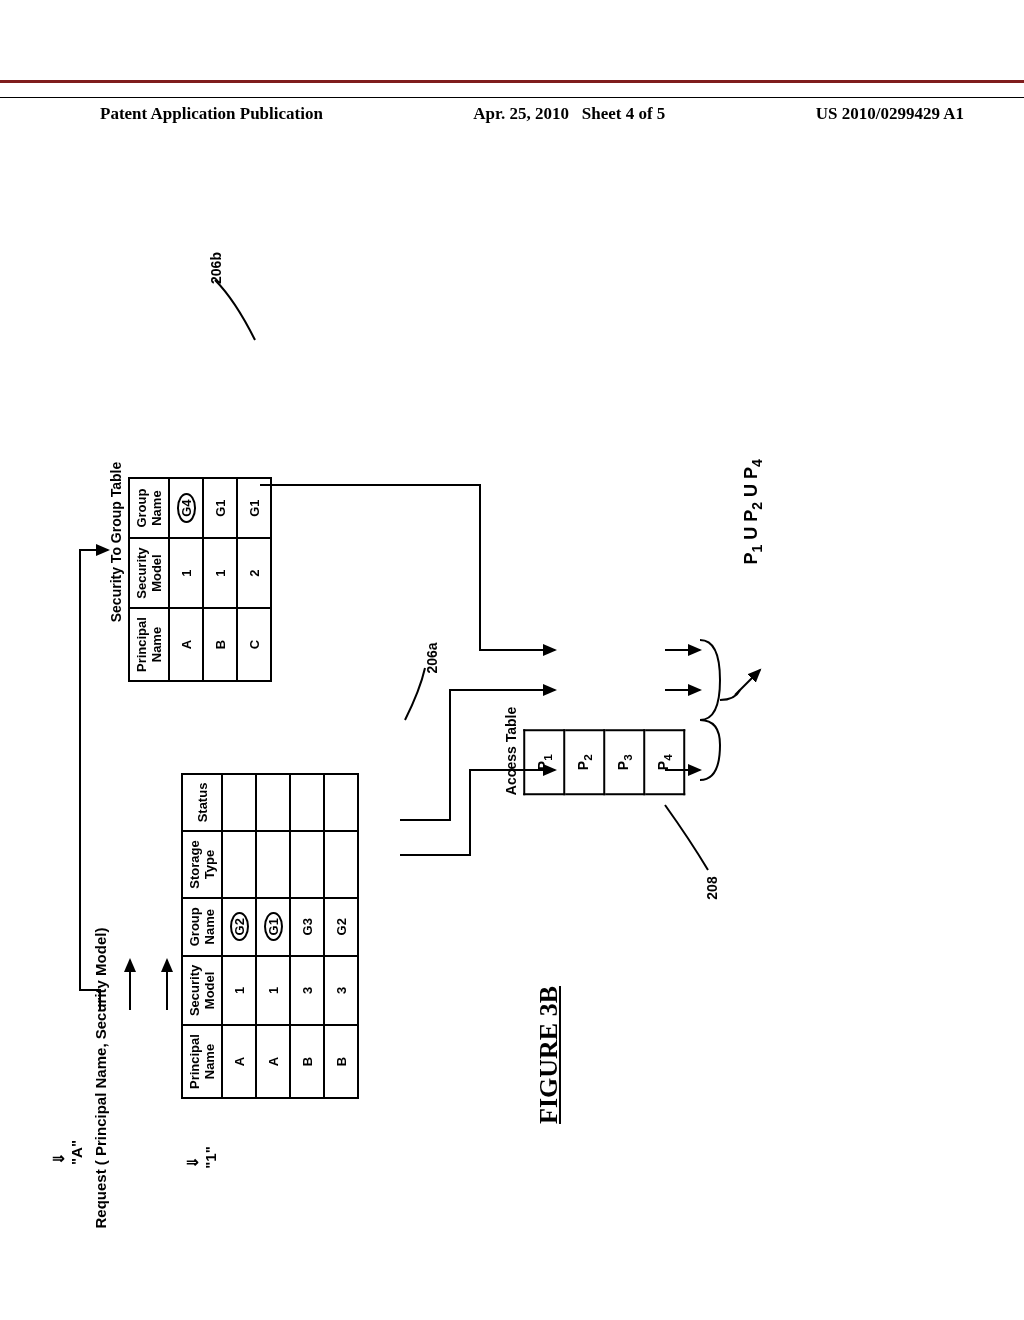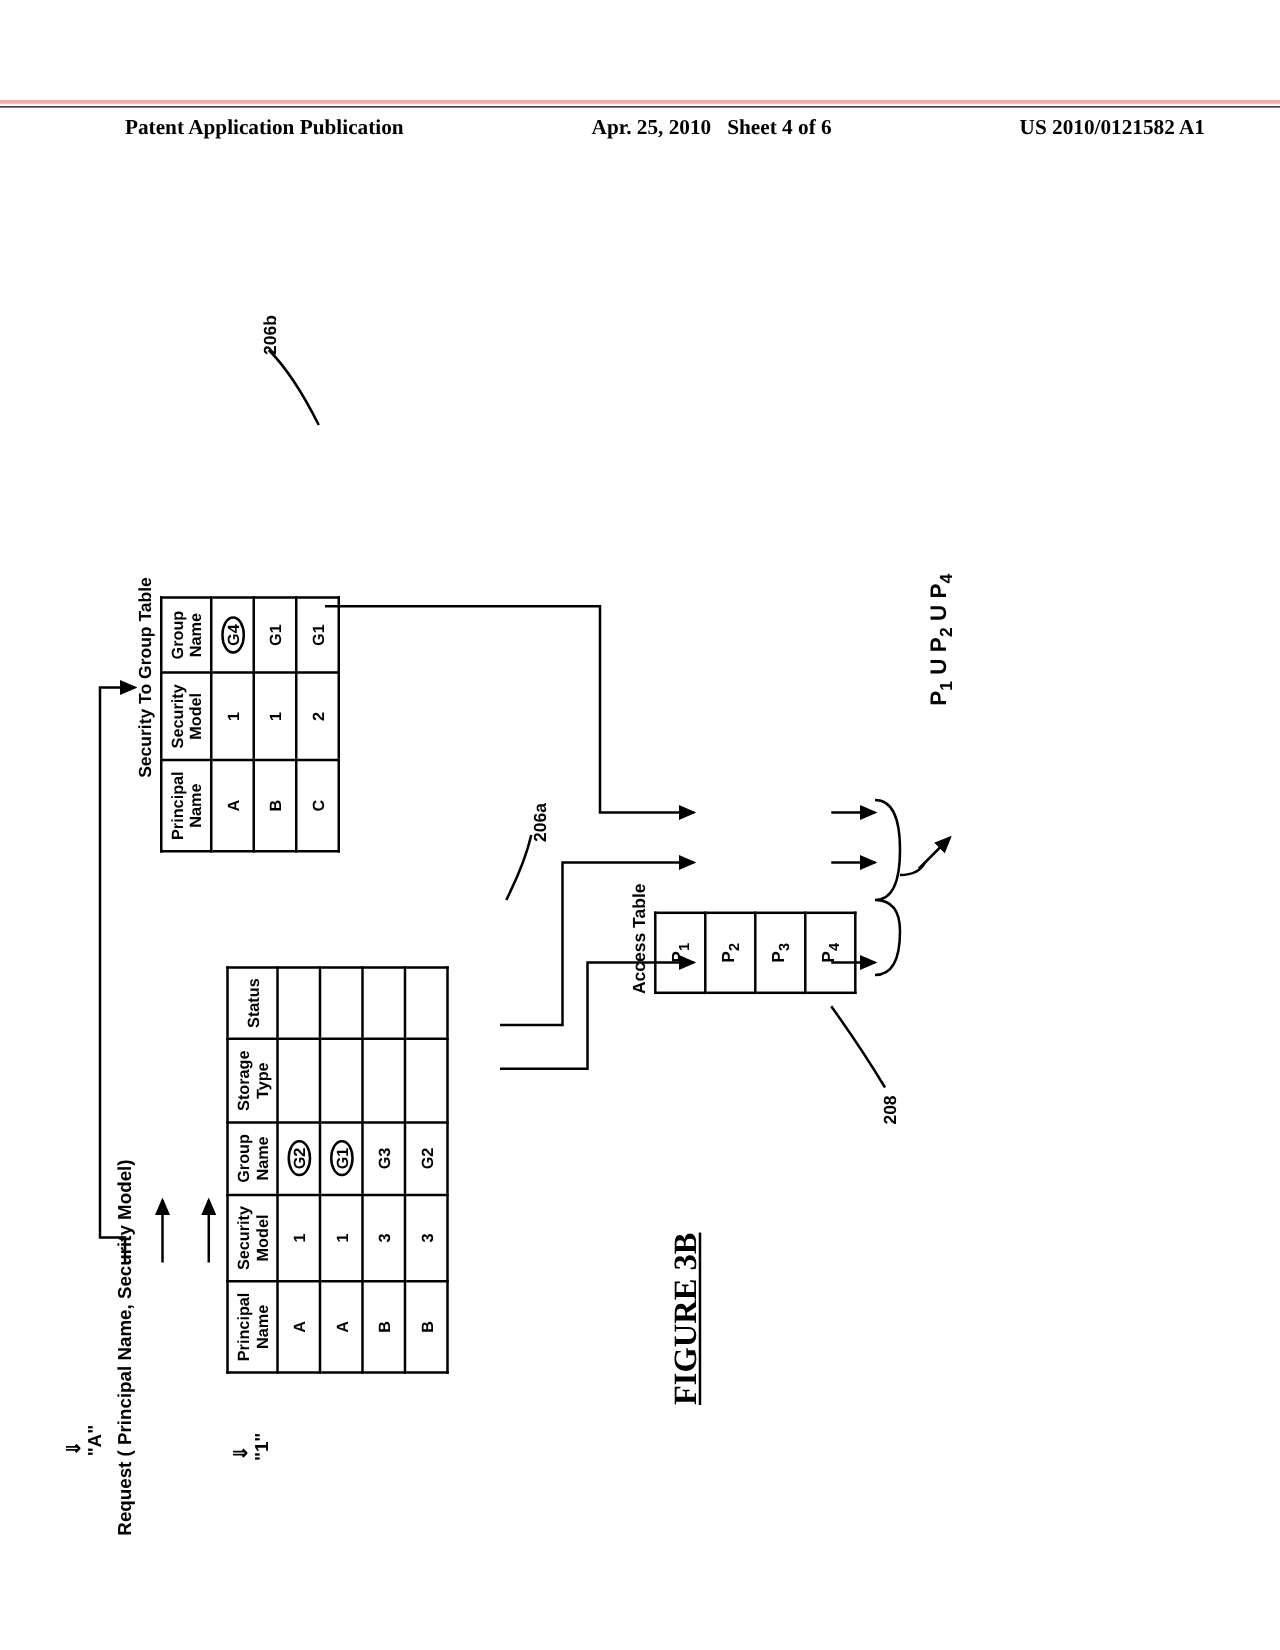--- a/index.html
+++ b/index.html
@@ -8,22 +8,22 @@
     height: 1320px;
     background: #fff;
     font-family: "Times New Roman", serif;
     position: relative;
   }
   .header {
     position: absolute;
     top: 80px;
     left: 0;
     width: 100%;
-    border-top: 3px solid #fca5a5;
-    padding-top: 2px;
+    border-top: 3px solid #7f1d1d;
+    padding-top: 14px;
     text-align: right;
   }
   .header-line {
     border-top: 1px solid #000;
     display: flex;
     justify-content: space-between;
     font-size: 17px;
     font-weight: bold;
     padding: 6px 60px 0 100px;
   }
@@ -106,23 +106,23 @@
   svg { position:absolute; top:0; left:0; }
 </style>
 </head>
 <body>
 
 <div class="header">
   <div class="header-line">
     <span>Patent Application Publication</span>
     <span>
       <span>Apr. 25, 2010</span>&nbsp;&nbsp;
-      <span>Sheet 4 of 6</span>
+      <span>Sheet 4 of 5</span>
     </span>
-    <span>US 2010/0121582 A1</span>
+    <span>US 2010/0299429 A1</span>
   </div>
 </div>
 
 <div class="diagram">
 
   <div class="rot" style="left:50px; top:280px; width:280px;">
     <div class="title-label" style="text-align:center; margin-bottom:4px;">Security To Group Table</div>
     <table class="tbl">
       <tbody>
           <tr>

